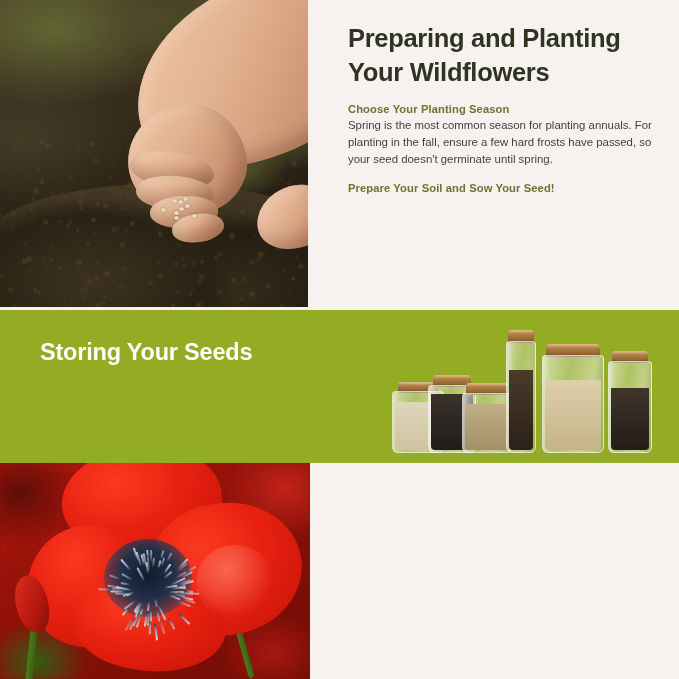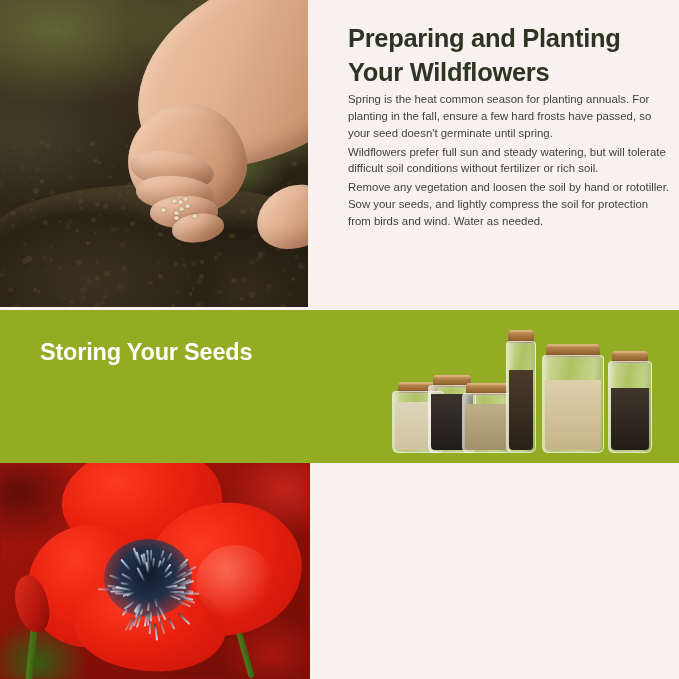--- a/index.html
+++ b/index.html
@@ -456,25 +456,25 @@
           <i style="left:23.30760176075045px;top:0.8236551288625482px"></i>
           <i style="left:18.528520175501946px;top:11.432659631330829px"></i>
           <i style="left:13.931373841097287px;top:15.462601192045307px"></i>
           <i style="left:25.213724386512176px;top:7.522480491326414px"></i>
         </div>
     </div>
 
     <div class="sec1-text">
       <div class="h-main">Preparing and Planting Your Wildflowers</div>
 
-      <div class="body-txt">Spring is the heat common season for planting annuals. For planting in the fall, ensure a few hard frosts have passed, so your seed doesn't germinate until spring.</div>
-
-      <div class="body-txt">Wildflowers prefer full sun and steady watering, but will tolerate difficult soil conditions without fertilizer or rich soil.</div>
-
-      <div class="body-txt">Remove any vegetation and loosen the soil by hand or rototiller. Sow your seeds, and lightly compress the soil for protection from birds and wind. Water as needed.</div>
+      <div class="sub-accent">Choose Your Planting Season</div>
+      <div class="body-txt">Spring is the most common season for planting annuals. For planting in the fall, ensure a few hard frosts have passed, so your seed doesn't germinate until spring.</div>
+
+
+      <div class="sub-accent">Prepare Your Soil and Sow Your Seed!</div>
     </div>
   </div>
 
   <div class="sec2">
     <div class="sec2-text">
       <div class="h-white">Storing Your Seeds</div>
     </div>
     <div class="jars" id="jars">
         <div class="jar" style="left:12px;width:52px;height:73px">
           <div class="cork" style="width:40px;height:11px;bottom:60px"></div>

